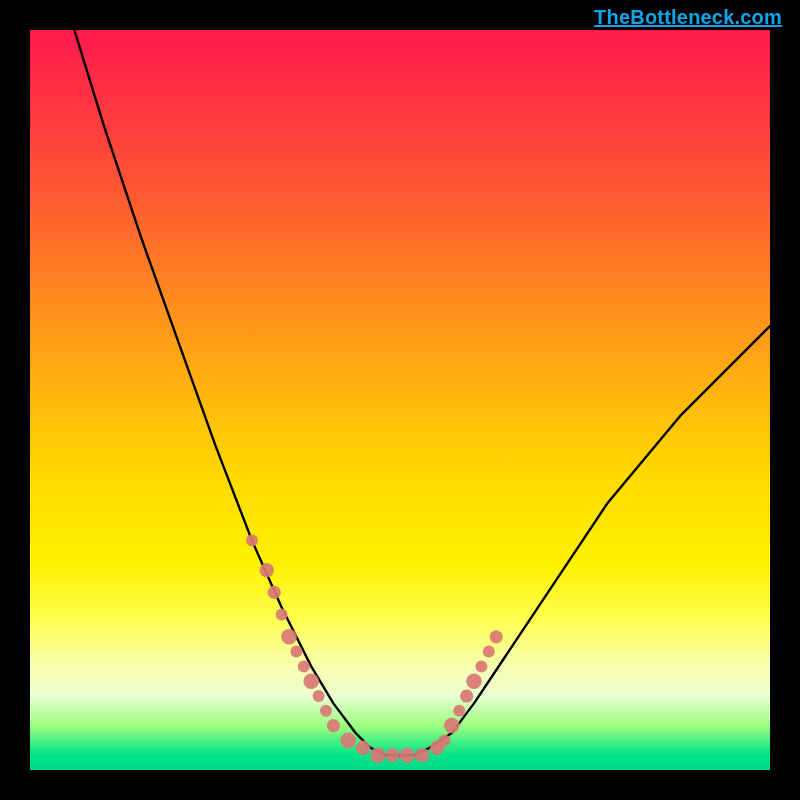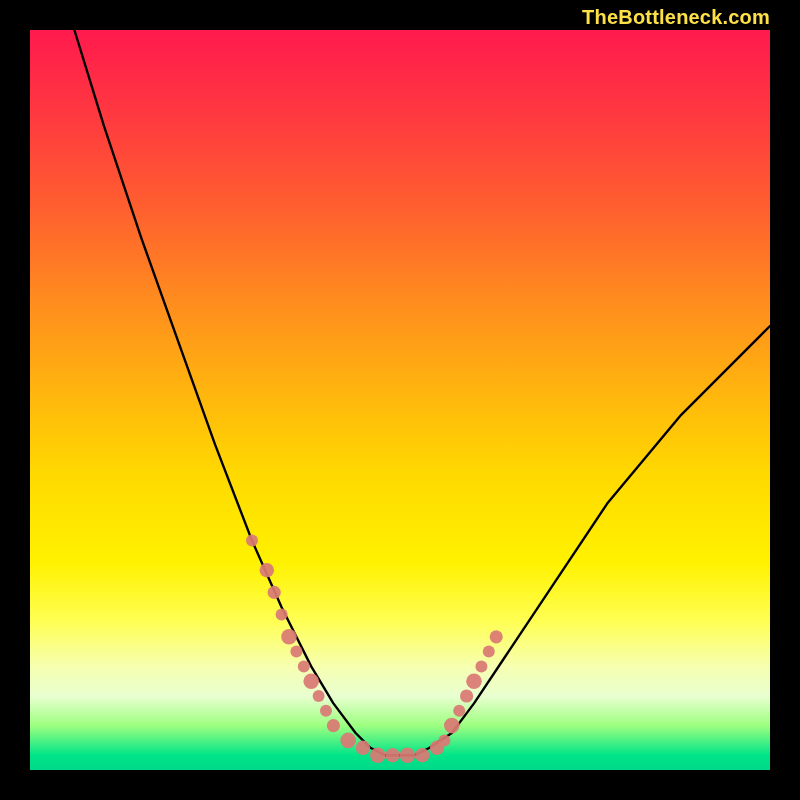--- a/index.html
+++ b/index.html
@@ -35,26 +35,27 @@
       #f6ffb0 86%,
       #e9ffd0 90%,
       #9dff80 94%,
       #00e488 98%,
       #00d989 100%
     );
   }
   .watermark {
     position: absolute;
     top: 6px;
-    right: 30px;
-    color: #fde047;
+    right: 18px;
+    color: #0ea5e9;
     font-size: 20px;
     font-weight: 600;
     letter-spacing: 0.2px;
     user-select: none;
+    text-decoration: underline;
   }
   svg.curve {
     position: absolute;
     left: 0;
     top: 0;
     width: 740px;
     height: 740px;
     overflow: visible;
   }
   .beads circle {

